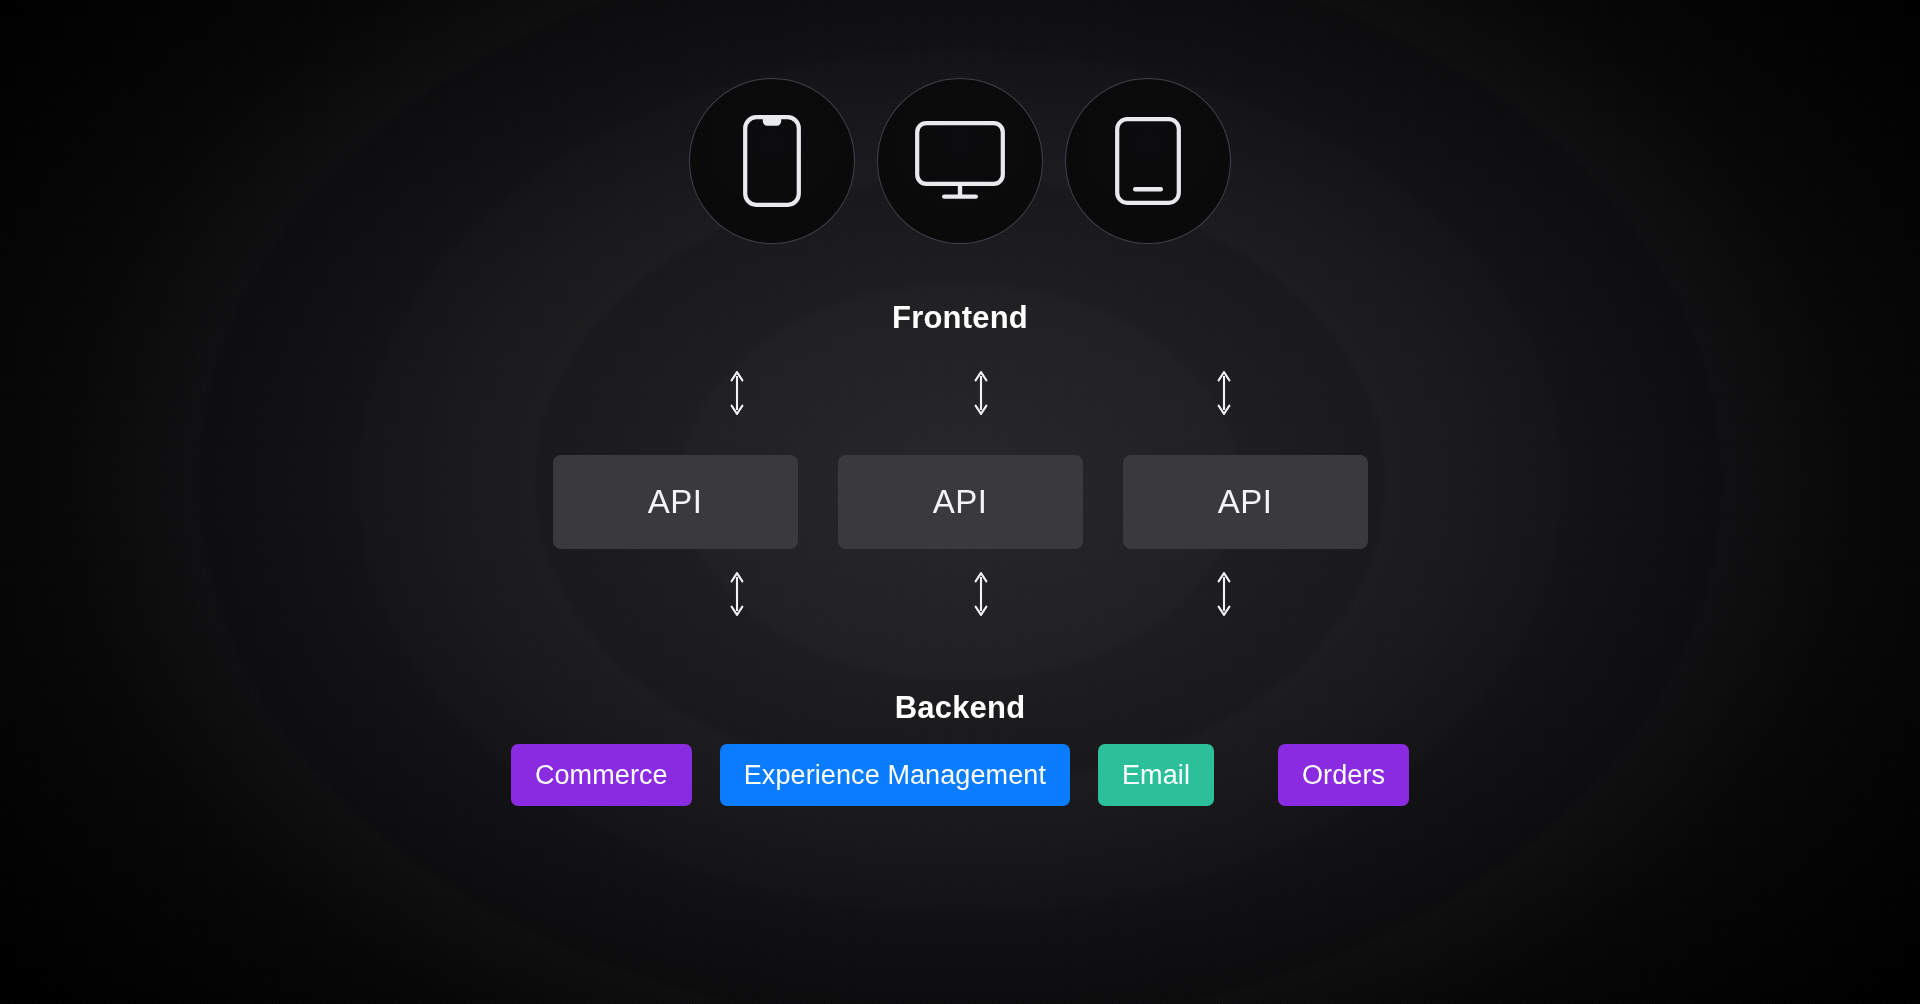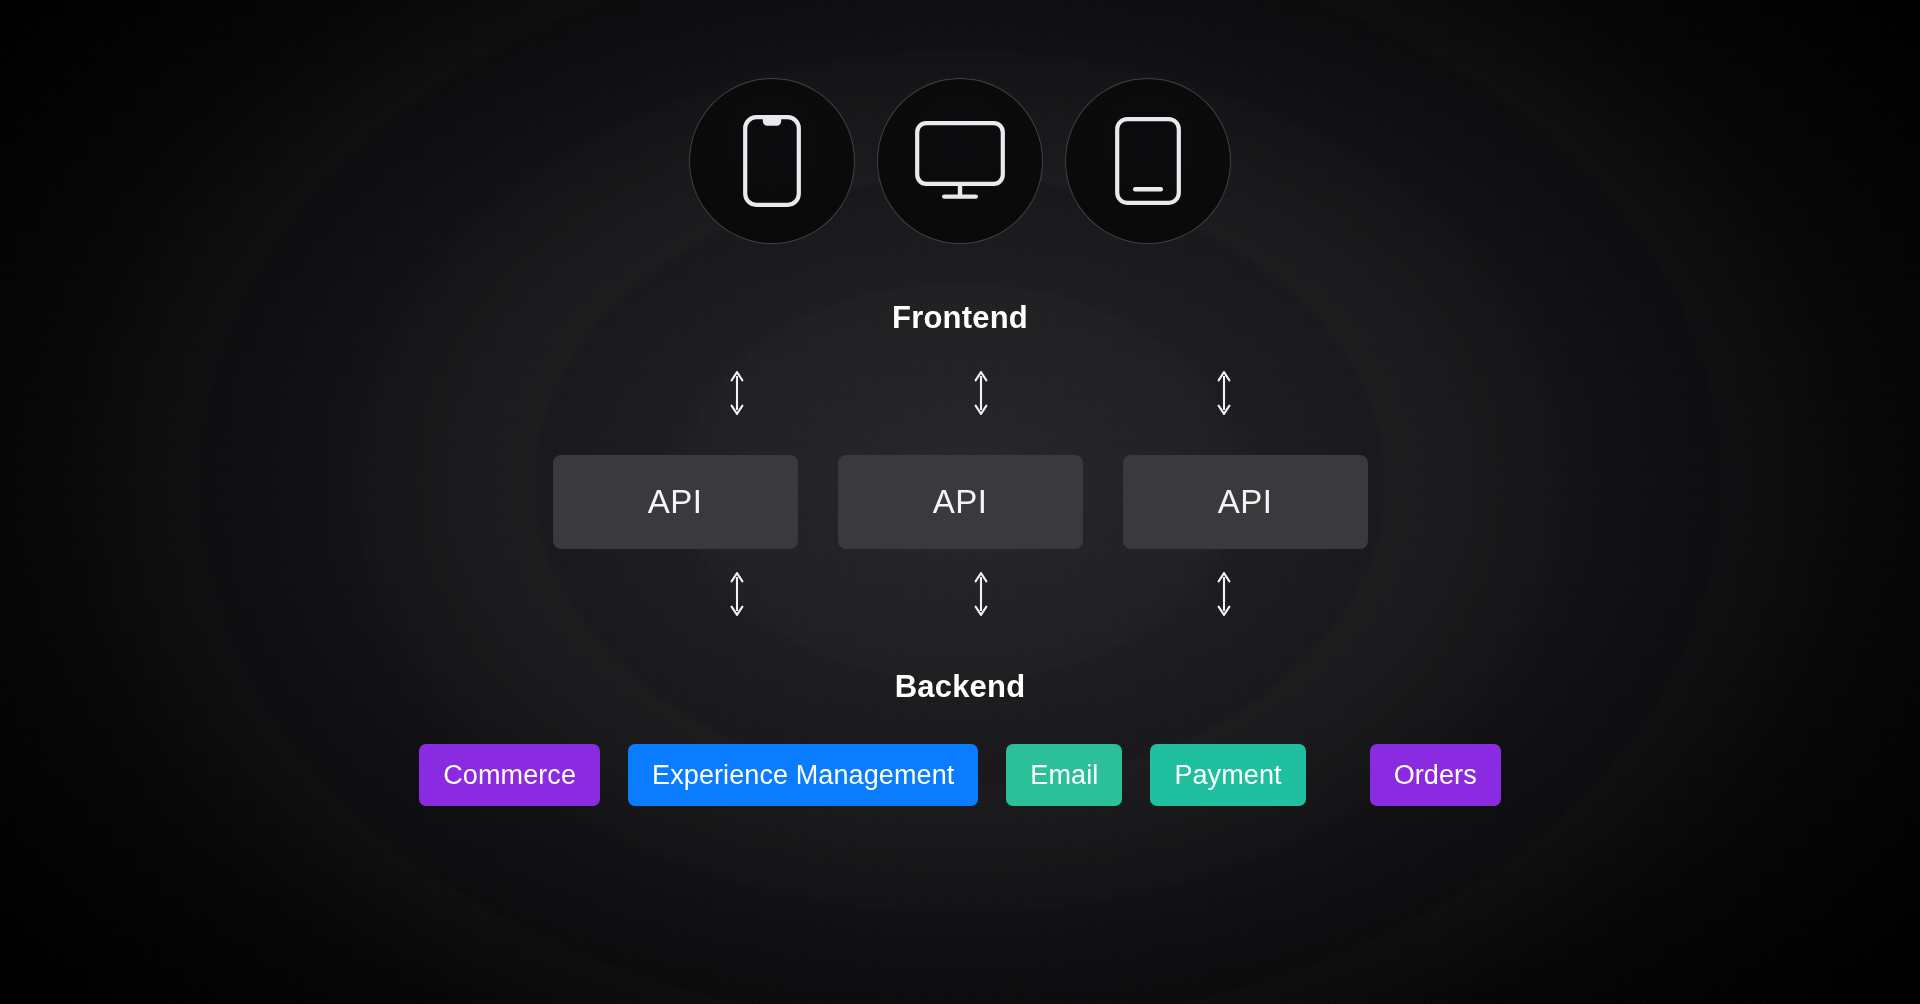--- a/index.html
+++ b/index.html
@@ -99,21 +99,21 @@
     position: absolute;
     left: 0;
     width: 1920px;
     text-align: center;
     color: #ffffff;
     font-size: 31px;
     font-weight: bold;
     letter-spacing: 0.2px;
   }
   #frontend-title { top: 300px; }
-  #backend-title  { top: 669px; }
+  #backend-title  { top: 690px; }
 
   
   .arrow-row {
     position: absolute;
     left: 0;
     width: 1920px;
     height: 48px;
   }
   #arrow-row-top    { top: 370px; }
   #arrow-row-bottom { top: 571px; }
@@ -279,19 +279,18 @@
         </svg>
       </span>
     </div>
 
     <div class="section-title" id="backend-title">Backend</div>
 
     <div class="chip-row" id="chip-row-1">
       <div class="chip" style="background: rgb(138, 43, 226);">Commerce</div>
       <div class="chip" style="background: rgb(10, 124, 255);">Experience Management</div>
       <div class="chip" style="background: rgb(43, 191, 154);">Email</div>
-      <div class="chip" style="background: rgb(31, 191, 160);">Payment</div>
       <div class="chip" style="background: rgb(138, 43, 226); margin-left: 36px;">Orders</div>
     </div>
 
 
   </div>
 </div>
 
 </body></html>

